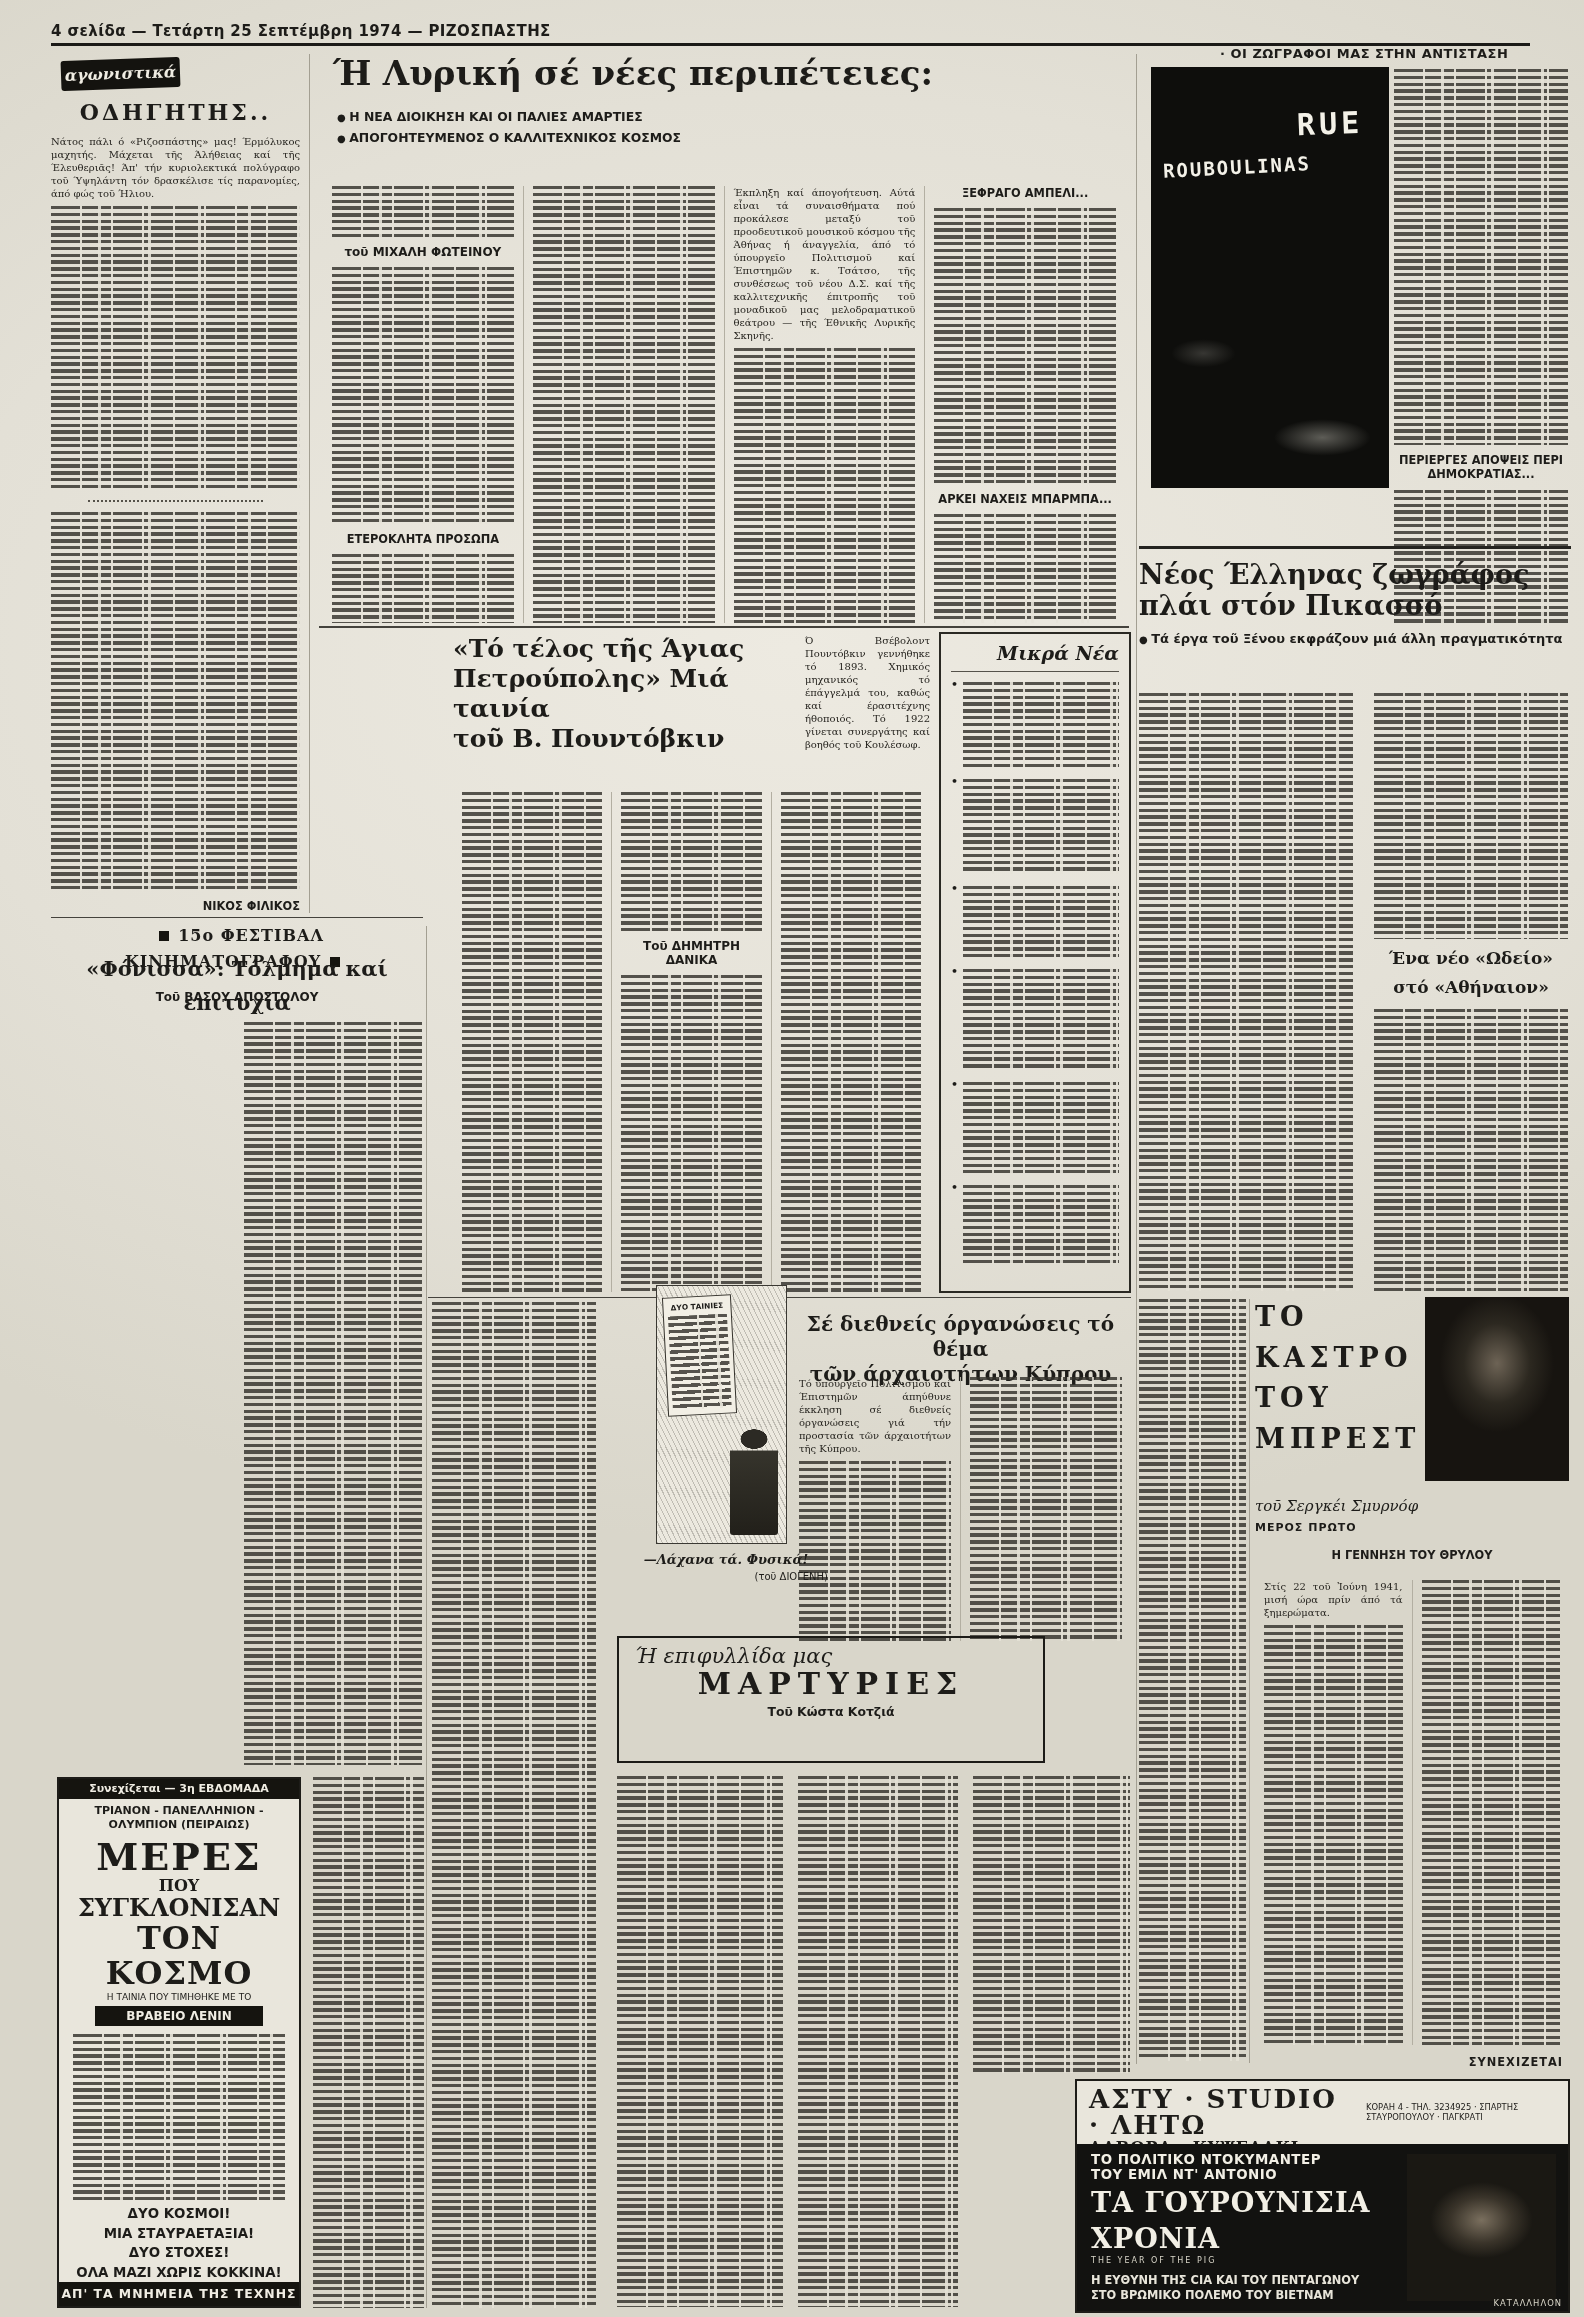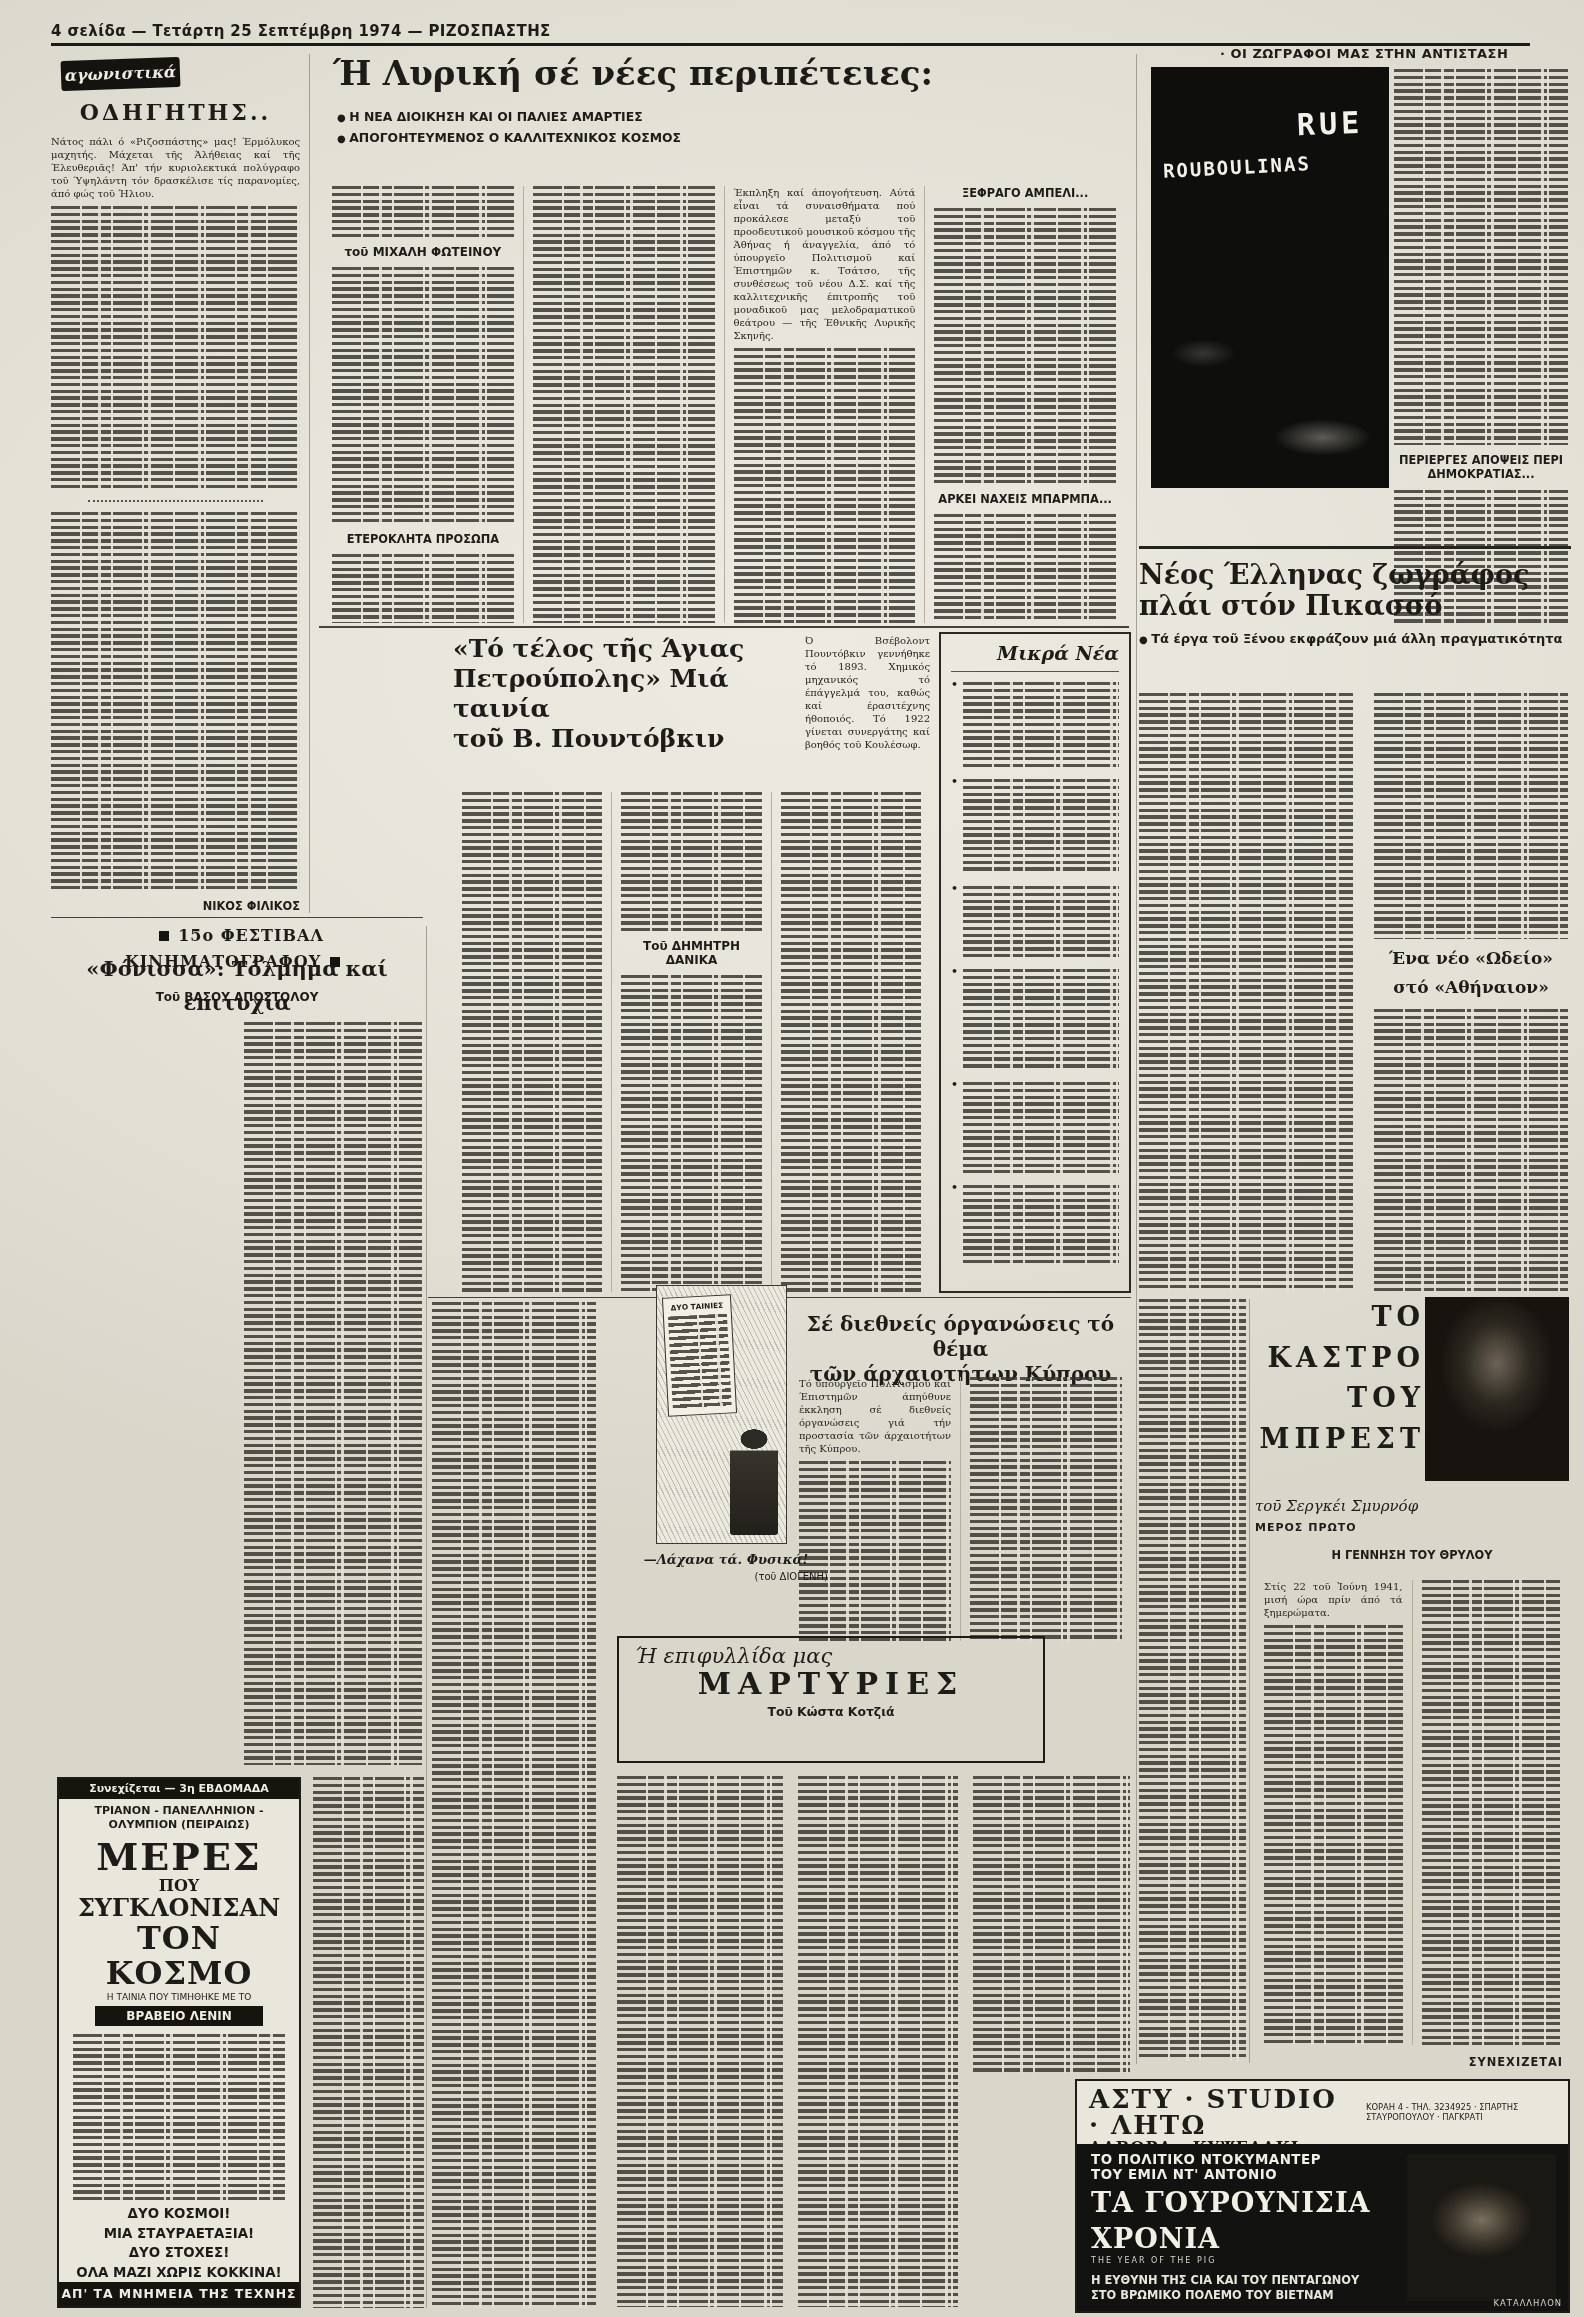--- a/index.html
+++ b/index.html
@@ -111,21 +111,21 @@
   #epiBox .ttl{font:bold 30px/1.1 "DejaVu Serif",serif;text-align:center;letter-spacing:7px;}
   #epiBox .by2{font-weight:bold;font-size:12.4px;text-align:center;margin-top:4px;}
 
   #marCol1{left:432px;top:1302px;width:164px;height:1006px;display:flex;}
   #marCol2{left:617px;top:1776px;width:166px;height:531px;display:flex;}
   #marCol3{left:798px;top:1776px;width:160px;height:531px;display:flex;}
   #marCol4{left:973px;top:1776px;width:157px;height:297px;display:flex;}
   #rightFiller{left:1139px;top:1299px;width:107px;height:762px;display:flex;}
 
   #kastro{left:1255px;top:1297px;width:314px;height:774px;}
-  #kastro .toprow{display:flex;height:194px;text-align:right;}
+  #kastro .toprow{display:flex;height:194px;}
   #kastro .ttl{width:170px;font:bold 27px/1.5 "DejaVu Serif",serif;letter-spacing:5px;}
   #kastro .photo{flex:1;height:184px;background:
     radial-gradient(57px 69px at 50% 36%, #6d6355 0%, #2c2820 58%, #171410 100%);}
   #kastro .auth{font:italic 15px/1.2 "DejaVu Serif",serif;margin-top:6px;}
   #kastro .part{font-weight:bold;font-size:11px;margin-top:6px;letter-spacing:1px;}
   #kastro .body{position:absolute;left:0;right:0;top:283px;bottom:26px;}
   #kastro .cont{position:absolute;right:6px;bottom:2px;font-weight:bold;font-size:11.4px;letter-spacing:1px;}
 
   #adLeft{left:57px;top:1777px;width:244px;height:531px;border:2px solid #1d1c18;
     display:flex;flex-direction:column;justify-content:space-between;padding:0 0 0 0;background:#e9e6dc;text-align:center;}

